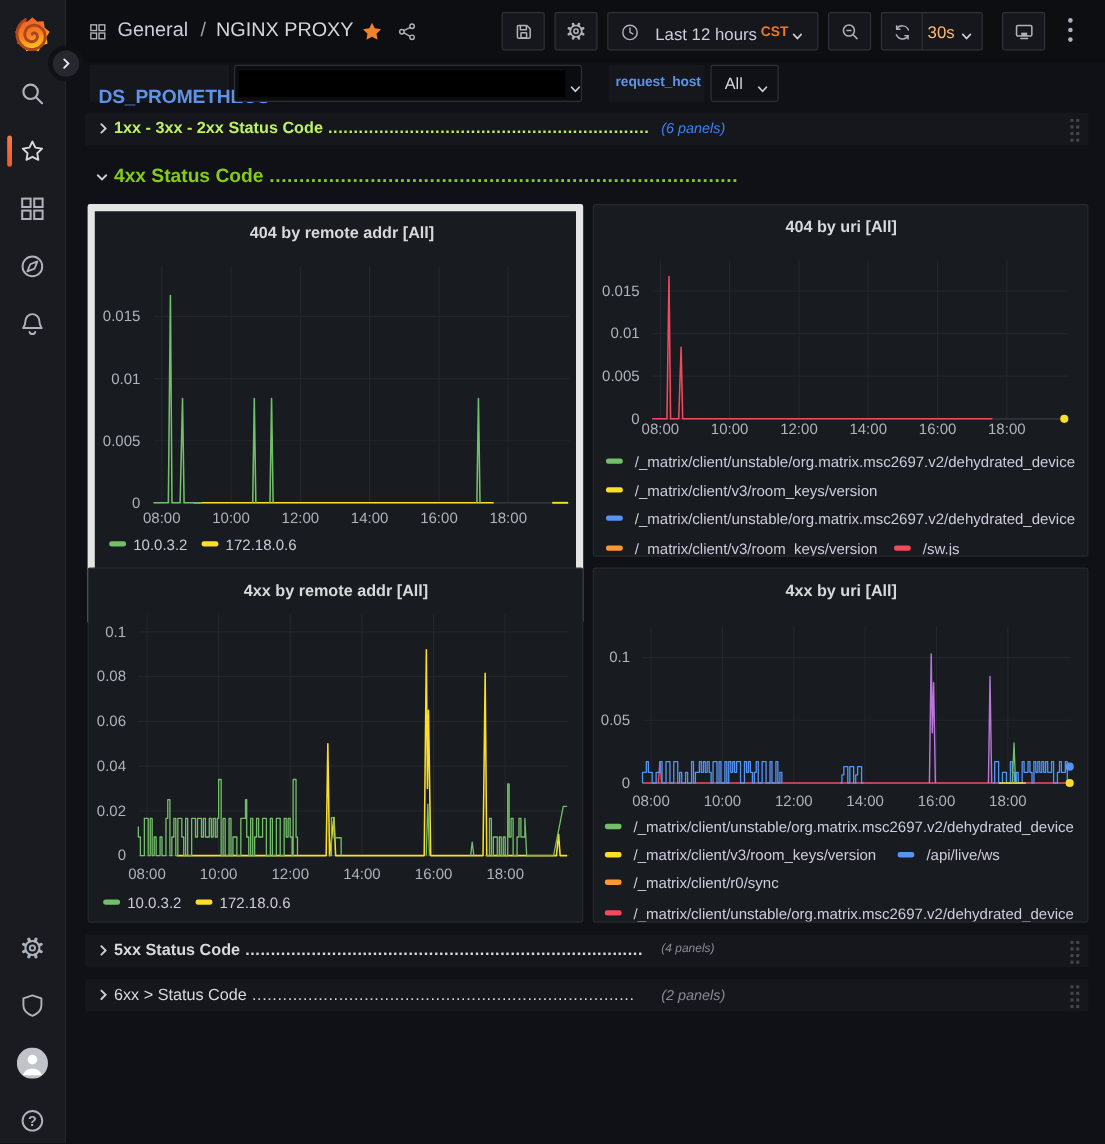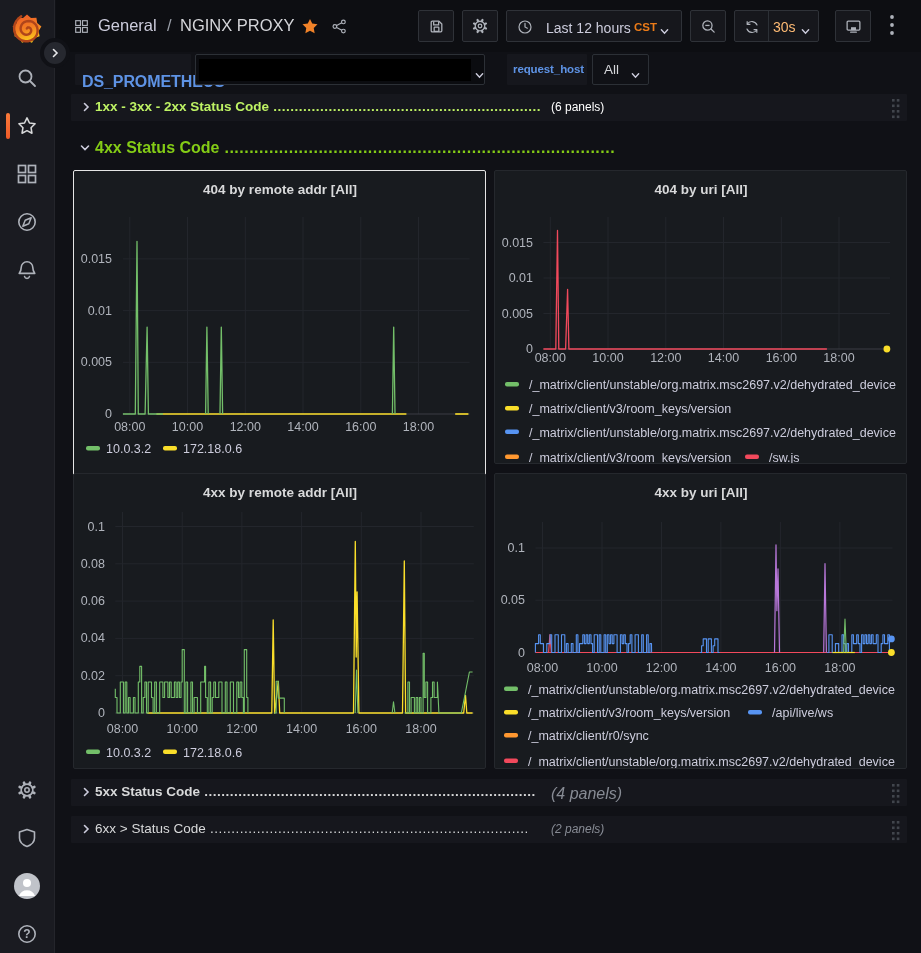--- a/index.html
+++ b/index.html
@@ -105,21 +105,21 @@
     <span style="position:absolute;left:11px;top:7px;font-size:13.5px;color:#d5d6da">All</span>
     <div style="position:absolute;left:38px;top:11px"><svg width="9" height="9" viewBox="0 0 10 10">
         <path d="M1.5 3 L5 6.8 L8.5 3" stroke="#ccccdc" stroke-width="1.6" fill="none" stroke-linecap="round"></path>
       </svg></div>
   </div>
 <div style="position:absolute;left:71px;top:94px;width:836px;height:27px;background:#16171d;border-radius:1px">
     <svg width="10" height="10" style="position:absolute;left:10px;top:8px" viewBox="0 0 10 10">
       <path d="M3.5 1.5 L7 5 L3.5 8.5" stroke="#ccccdc" stroke-width="1.6" fill="none" stroke-linecap="round"></path>
     </svg>
     <span style="position:absolute;left:24px;top:5px;font-size:13.5px;font-weight:bold;color:#bef264;white-space:nowrap">1xx - 3xx - 2xx Status Code<span style="letter-spacing:0.5px"> ...............................................................</span></span>
-    <span style="position:absolute;left:480px;top:6px;font-size:12px;color:#ffffff;font-weight:normal">(6 panels)</span>
+    <span style="position:absolute;left:480px;top:6px;font-style:italic;font-size:12px;color:#3b82f6;font-weight:normal">(6 panels)</span>
     <svg width="10" height="20" viewBox="0 0 10 20" style="position:absolute;right:7px;top:5px">
       <rect x="2.0" y="0.0" width="2.6" height="2.6" fill="#41454c"></rect>
       <rect x="6.8" y="0.0" width="2.6" height="2.6" fill="#41454c"></rect>
       <rect x="2.0" y="5.5" width="2.6" height="2.6" fill="#41454c"></rect>
       <rect x="6.8" y="5.5" width="2.6" height="2.6" fill="#41454c"></rect>
       <rect x="2.0" y="11.0" width="2.6" height="2.6" fill="#41454c"></rect>
       <rect x="6.8" y="11.0" width="2.6" height="2.6" fill="#41454c"></rect>
       <rect x="2.0" y="16.5" width="2.6" height="2.6" fill="#41454c"></rect>
       <rect x="6.8" y="16.5" width="2.6" height="2.6" fill="#41454c"></rect>
     </svg>
@@ -128,21 +128,21 @@
     <svg width="10" height="10" style="position:absolute;left:9px;top:9px" viewBox="0 0 10 10">
       <path d="M1.5 3 L5 6.5 L8.5 3" stroke="#ccccdc" stroke-width="1.6" fill="none" stroke-linecap="round"></path>
     </svg>
     <span style="position:absolute;left:24px;top:5px;font-size:16px;font-weight:bold;color:#84cc16;white-space:nowrap">4xx Status Code<span style="letter-spacing:0.5px"> ...............................................................................</span></span>
   </div>
 <div style="position:absolute;left:71px;top:779px;width:836px;height:27px;background:#16171d;border-radius:1px">
     <svg width="10" height="10" style="position:absolute;left:10px;top:8px" viewBox="0 0 10 10">
       <path d="M3.5 1.5 L7 5 L3.5 8.5" stroke="#ccccdc" stroke-width="1.6" fill="none" stroke-linecap="round"></path>
     </svg>
     <span style="position:absolute;left:24px;top:5px;font-size:13.5px;font-weight:bold;color:#d8d9da;white-space:nowrap">5xx Status Code<span style="letter-spacing:0.5px"> ..............................................................................</span></span>
-    <span style="position:absolute;left:480px;top:6px;font-style:italic;font-size:16px;color:#878b94;font-weight:normal">(4 panels)</span>
+    <span style="position:absolute;left:480px;top:6px;font-style:italic;font-size:10px;color:#878b94;font-weight:normal">(4 panels)</span>
     <svg width="10" height="20" viewBox="0 0 10 20" style="position:absolute;right:7px;top:5px">
       <rect x="2.0" y="0.0" width="2.6" height="2.6" fill="#41454c"></rect>
       <rect x="6.8" y="0.0" width="2.6" height="2.6" fill="#41454c"></rect>
       <rect x="2.0" y="5.5" width="2.6" height="2.6" fill="#41454c"></rect>
       <rect x="6.8" y="5.5" width="2.6" height="2.6" fill="#41454c"></rect>
       <rect x="2.0" y="11.0" width="2.6" height="2.6" fill="#41454c"></rect>
       <rect x="6.8" y="11.0" width="2.6" height="2.6" fill="#41454c"></rect>
       <rect x="2.0" y="16.5" width="2.6" height="2.6" fill="#41454c"></rect>
       <rect x="6.8" y="16.5" width="2.6" height="2.6" fill="#41454c"></rect>
     </svg>
@@ -157,21 +157,21 @@
       <rect x="2.0" y="0.0" width="2.6" height="2.6" fill="#41454c"></rect>
       <rect x="6.8" y="0.0" width="2.6" height="2.6" fill="#41454c"></rect>
       <rect x="2.0" y="5.5" width="2.6" height="2.6" fill="#41454c"></rect>
       <rect x="6.8" y="5.5" width="2.6" height="2.6" fill="#41454c"></rect>
       <rect x="2.0" y="11.0" width="2.6" height="2.6" fill="#41454c"></rect>
       <rect x="6.8" y="11.0" width="2.6" height="2.6" fill="#41454c"></rect>
       <rect x="2.0" y="16.5" width="2.6" height="2.6" fill="#41454c"></rect>
       <rect x="6.8" y="16.5" width="2.6" height="2.6" fill="#41454c"></rect>
     </svg>
   </div>
-<div style="position:absolute;left:73px;top:170px;width:413px;height:350px;background:#181b1f;border:1px solid #e5e5e5;border-radius:2px;overflow:hidden">
+<div style="position:absolute;left:73px;top:170px;width:413px;height:350px;background:#181b1f;border:6px solid #e5e5e5;border-radius:2px;overflow:hidden">
     <svg width="413" height="294" viewBox="0 0 413 294" style="position:absolute;left:0;top:0">
       <text x="206" y="22.5" text-anchor="middle" font-family="Liberation Sans" font-size="13.5" font-weight="bold" fill="#d8d9da">404 by remote addr [All]</text>
       <line x1="55.8" y1="46" x2="55.8" y2="243.0" stroke="#23262c" stroke-width="1"></line>
       <line x1="113.5" y1="46" x2="113.5" y2="243.0" stroke="#23262c" stroke-width="1"></line>
       <line x1="171.3" y1="46" x2="171.3" y2="243.0" stroke="#23262c" stroke-width="1"></line>
       <line x1="229.0" y1="46" x2="229.0" y2="243.0" stroke="#23262c" stroke-width="1"></line>
       <line x1="286.8" y1="46" x2="286.8" y2="243.0" stroke="#23262c" stroke-width="1"></line>
       <line x1="344.5" y1="46" x2="344.5" y2="243.0" stroke="#23262c" stroke-width="1"></line>
       <line x1="48.9" y1="243.0" x2="395.6" y2="243.0" stroke="#3a3d44" stroke-width="1"></line>
       <text x="38" y="247.0" text-anchor="end" font-family="Liberation Sans" font-size="12.5" fill="#b0b4bc">0</text>

